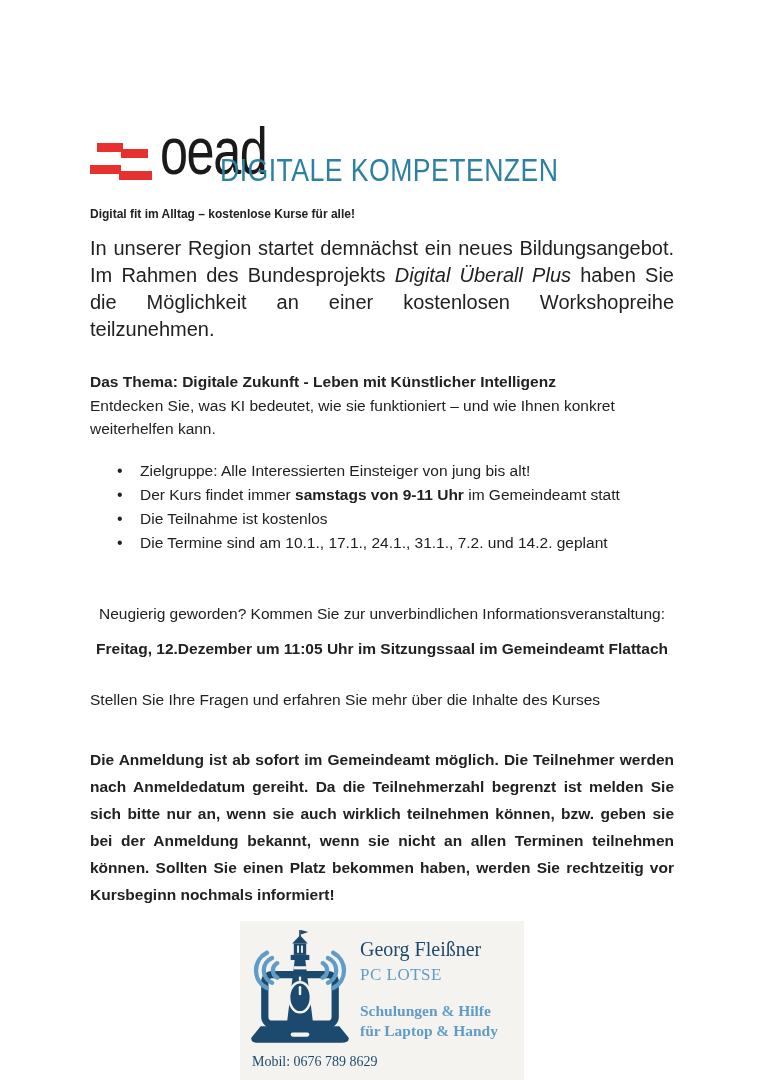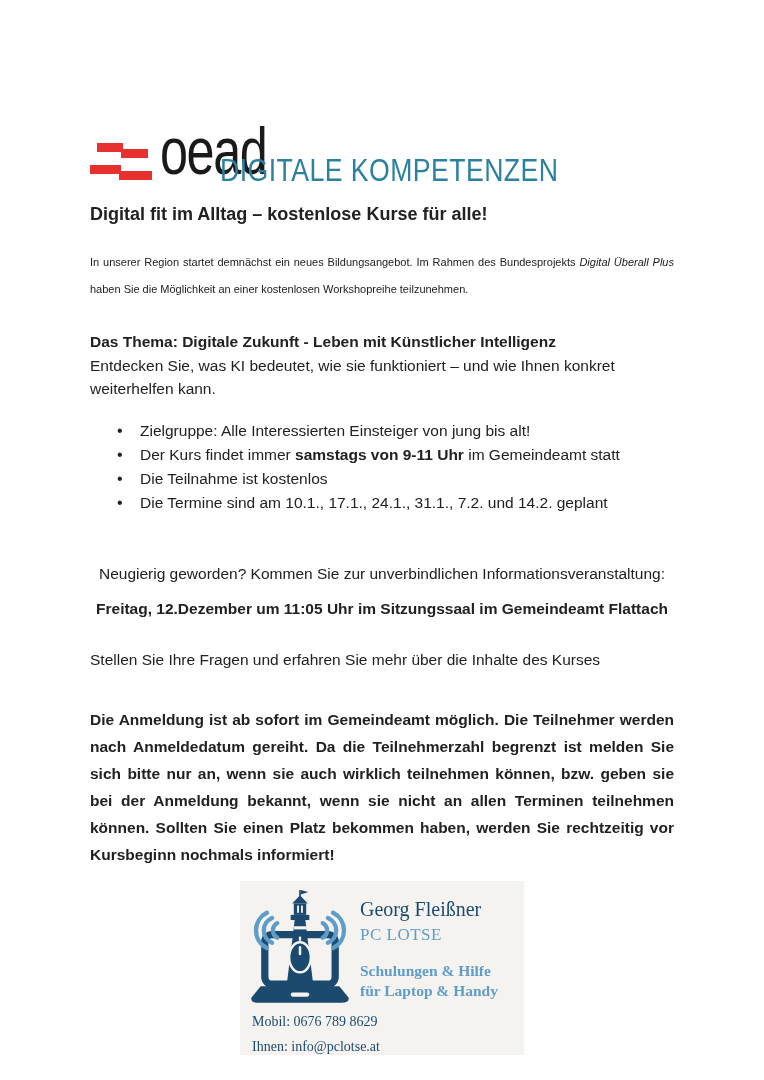--- a/index.html
+++ b/index.html
@@ -20,22 +20,22 @@
     line-height:1; margin-left:6px;
   }
   .brand-suffix {
     display:inline-block; font-size:31px; font-weight:400; color:#2c81a0;
     text-transform:uppercase; letter-spacing:0.5px;
     transform:scaleX(0.86); transform-origin:left center;
     line-height:1; margin-left:-88px; padding-top:10px;
   }
 
   
-  .h1 { margin-top:18px; font-size:18px; font-weight:700; line-height:20px; }
-  .p-intro { margin-top:25px; font-size:11px; line-height:27px; text-align:justify; }
+  .h1 { margin-top:18px; font-size:12px; font-weight:700; line-height:20px; }
+  .p-intro { margin-top:11px; font-size:20px; line-height:27px; text-align:justify; }
   .p-intro em { font-style:italic; }
   .topic { margin-top:27px; font-size:15.5px; line-height:23.5px; }
   .topic-heading { font-weight:700; }
   .topic-body { white-space:pre-line; }
 
   ul.bullets { margin-top:18px; list-style:none; }
   ul.bullets li {
     position:relative; padding-left:50px; font-size:15.5px; line-height:24px;
   }
   ul.bullets li::before {

